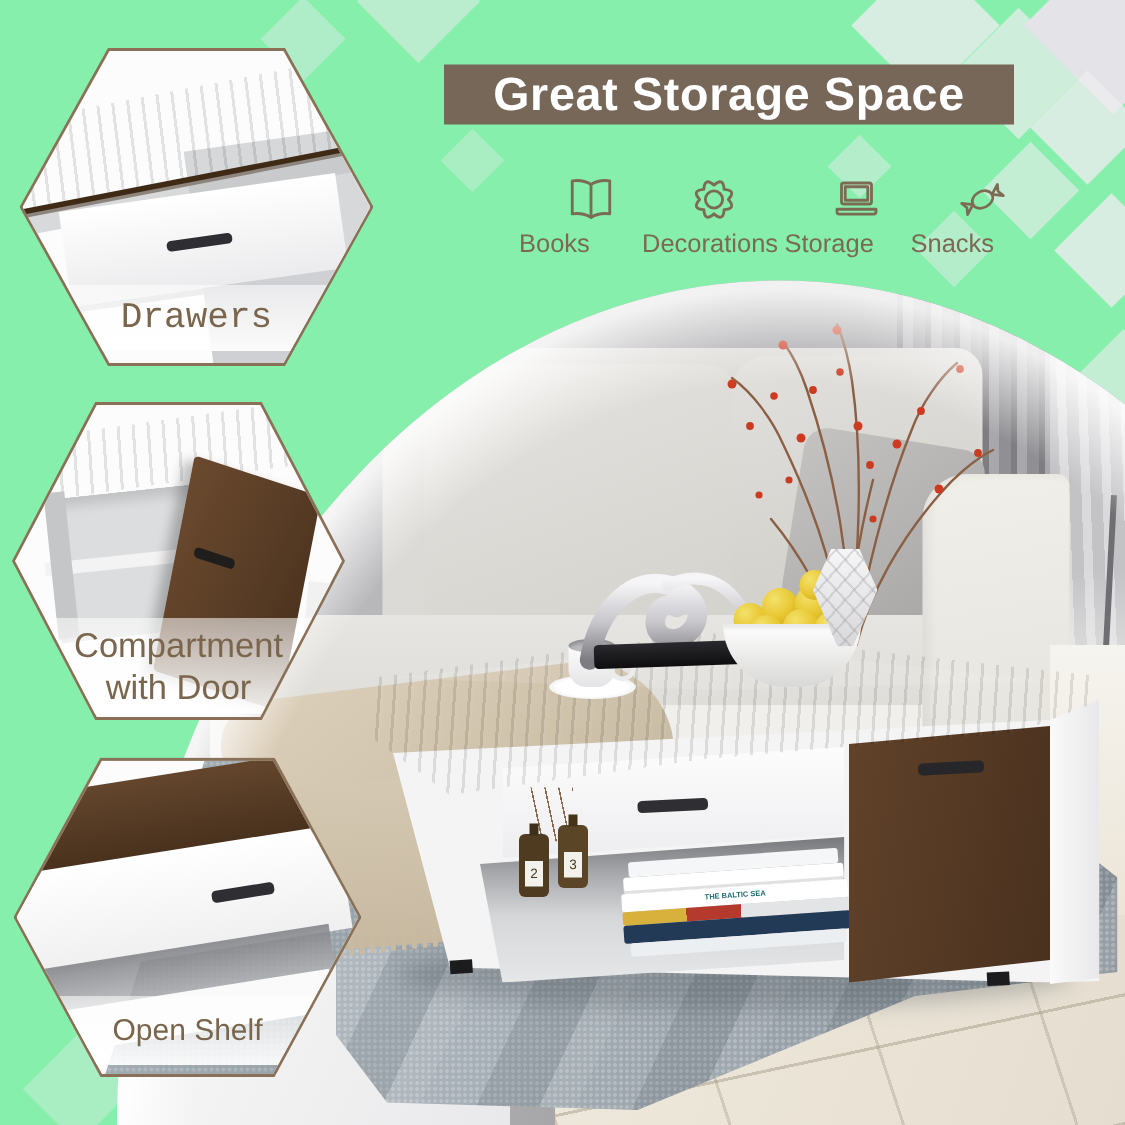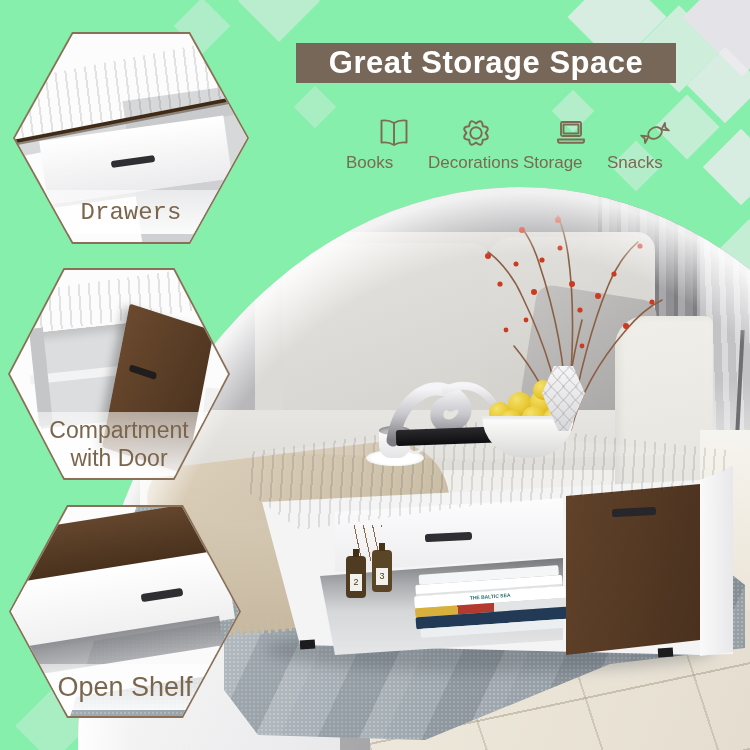--- a/index.html
+++ b/index.html
@@ -307,19 +307,19 @@
       <div class="abs" style="left:128px;top:12px;width:104px;height:42px;transform:rotate(-7deg);border-radius:4px;
            background:repeating-linear-gradient(90deg,#d4c7af 0 3px,#c1b399 3px 6px);"></div>
       <div class="wood grain abs" style="left:-10px;top:10px;width:214px;height:54px;transform:rotate(-9deg);
            background:linear-gradient(to bottom,#64462d,#47301c);"></div>
       <div class="abs" style="left:-10px;top:60px;width:230px;height:70px;transform:rotate(-9deg);
            background:linear-gradient(#ffffff,#efeff0);"></div>
       <div class="handle abs" style="left:130px;top:84px;width:42px;height:8px;transform:rotate(-9deg);"></div>
       <div class="abs" style="left:-10px;top:126px;width:222px;height:34px;transform:rotate(-9deg);
            background:linear-gradient(#7e7f83,#b8b9bc);opacity:.85;"></div>
       <div class="abs" style="left:-10px;top:156px;width:222px;height:28px;transform:rotate(-9deg);background:#fafafa;"></div>
-      <div class="hex-label" style="bottom:6px;height:46px;font-size:27px;">
+      <div class="hex-label" style="bottom:6px;height:46px;font-size:20px;">
         <span>Open Shelf</span>
       </div>
     </div>
   </div>
 
 </div>
 
 </body></html>

